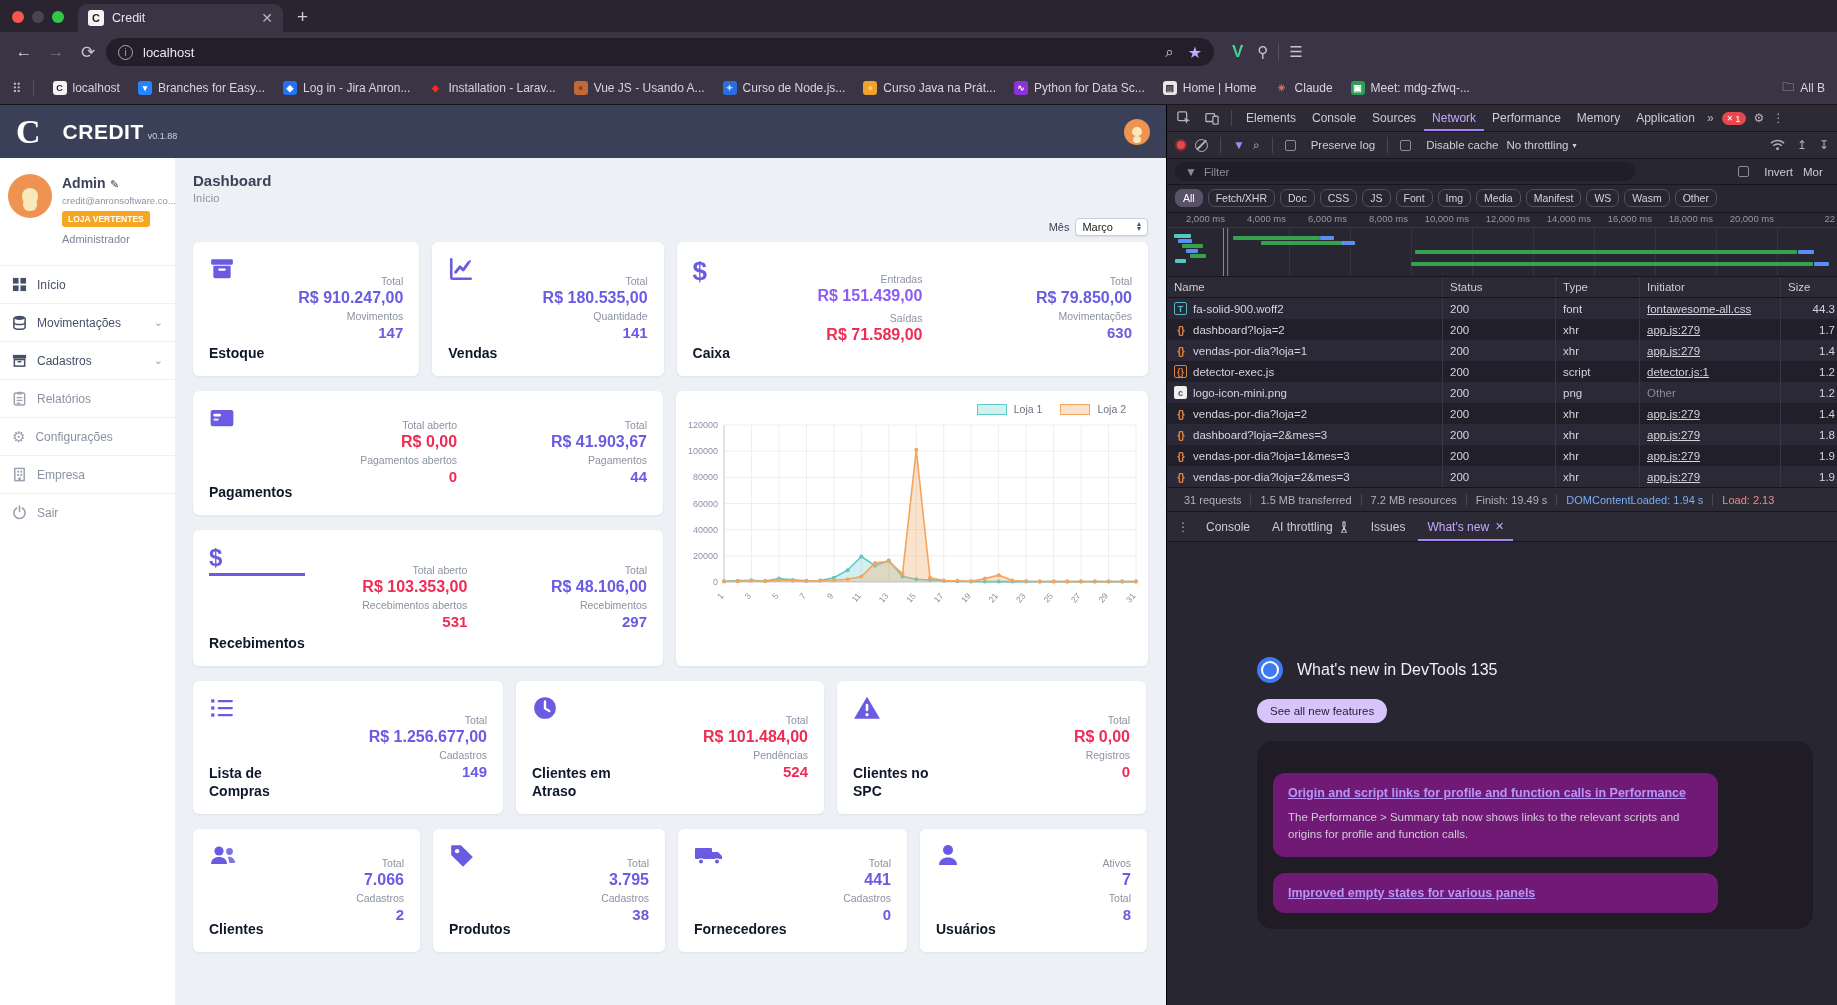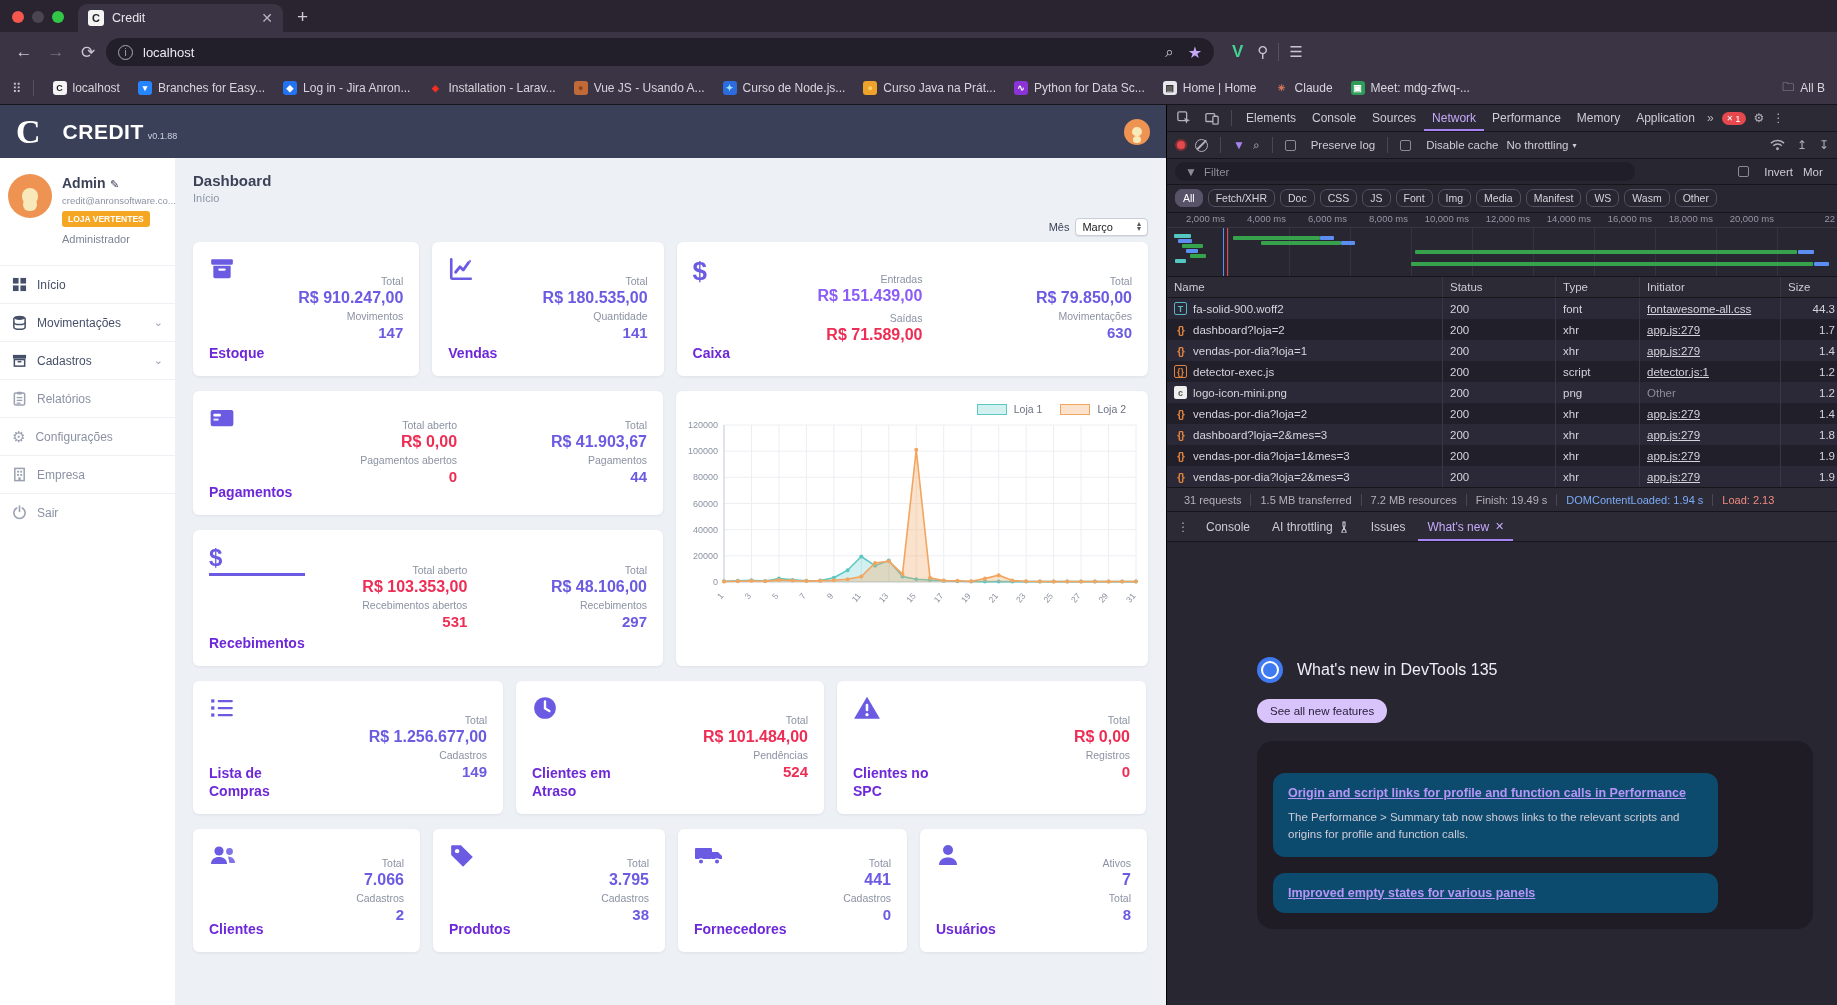--- a/index.html
+++ b/index.html
@@ -76,21 +76,21 @@
   .filter-line { display:flex; justify-content:flex-end; align-items:center; gap:6px; padding:14px 18px 6px; }
   .filter-line .lbl { font-size:11px; color:#3c4257; }
   .selbox { background:#fff; border:1px solid #c9ced8; border-radius:4px; font-size:11px;
     color:#222; padding:2px 6px; display:flex; gap:24px; align-items:center; box-shadow:0 1px 1px rgba(0,0,0,.08); }
   .selbox .car { font-size:8px; color:#555; line-height:.6; }
   .rows { padding:0 18px; }
   .cardrow { display:flex; gap:13px; margin-bottom:15px; }
   .card { background:#fff; border-radius:6px; box-shadow:0 1px 3px rgba(40,50,80,.08);
     padding:14px 16px; display:flex; }
   .c-left { display:flex; flex-direction:column; justify-content:space-between; }
-  .c-title { color:#6d28d9; font-size:14px; font-weight:bold; line-height:1.25; }
+  .c-title { color:#0f172a; font-size:14px; font-weight:bold; line-height:1.25; }
   .c-ico { color:#6a5be2; }
   .statcol { margin-left:auto; text-align:right; display:flex; flex-direction:column; justify-content:center; gap:1px; }
   .statcol.mid { margin-left:auto; margin-right:26px; }
   .s-lbl { font-size:10.5px; color:#8b92a3; }
   .s-val { font-size:16px; font-weight:bold; color:#6a5be2; line-height:1.3; }
   .s-val.sm { font-size:15px; }
   .s-val.green { color:#8b5cf6; }
   .s-val.red { color:#ee2d55; }
   .col-stack { display:flex; flex-direction:column; gap:15px; width:471px; }
   .chart-card { width:473px; background:#fff; border-radius:6px; overflow:hidden;
@@ -178,21 +178,21 @@
   .wn-thumb { width:100px; height:58px; background:#2b68e8; position:relative; flex:none; }
   .wn-thumb .ring1 { position:absolute; left:-18px; top:-10px; width:70px; height:70px;
     border:2px solid rgba(255,255,255,.85); border-radius:50%; }
   .wn-thumb .ring2 { position:absolute; left:-8px; top:2px; width:46px; height:46px;
     border:1.5px solid rgba(255,255,255,.7); border-radius:50%; }
   .wn-thumb .play { position:absolute; left:34px; top:16px; width:0; height:0;
     border-left:20px solid #fff; border-top:13px solid transparent; border-bottom:13px solid transparent; border-radius:3px; }
   .wn-new { position:absolute; right:5px; top:6px; background:#fff; color:#2b68e8;
     font-size:8.5px; font-weight:bold; padding:2px 5px; border-radius:4px; }
   .wn-hl-text { padding:10px 12px; font-size:11.5px; color:#e8e5ee; display:flex; align-items:center; }
-  .wn-section { margin-top:16px; background:#0c4a6e; border-radius:12px; padding:13px 15px; width:445px; }
+  .wn-section { margin-top:16px; background:#701a75; border-radius:12px; padding:13px 15px; width:445px; }
   .wn-h { color:#b795f7; font-weight:bold; font-size:12.5px; text-decoration:underline; }
   .wn-b { color:#cfcbd6; font-size:11.5px; line-height:1.5; margin-top:9px; }
   .chrome-ico { width:26px; height:26px; border-radius:50%; background:#3f7af0; position:relative; flex:none; }
   .chrome-ico::after { content:""; position:absolute; inset:4px; border:2.5px solid #fff; border-radius:50%; }
   svg { display:block; }
 </style>
 </head>
 <body>
 
 <div class="stage">

